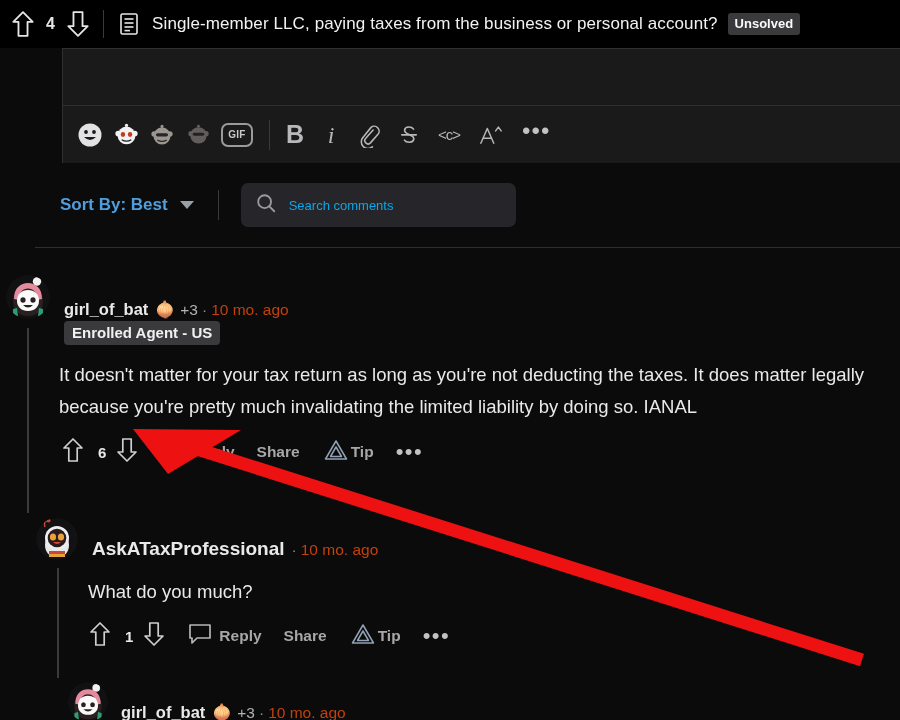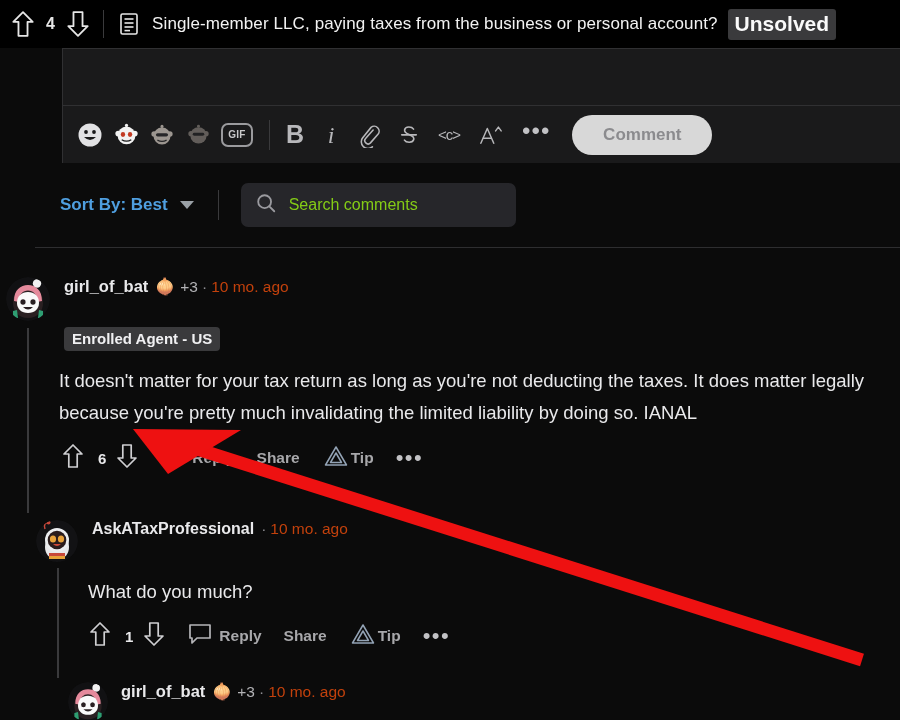--- a/index.html
+++ b/index.html
@@ -23,21 +23,21 @@
   .arrow-ico { width: 26px; height: 28px; display: block; }
   .hdr-score { color: #e6e6e6; font-size: 16px; font-weight: 700; letter-spacing: .2px; }
   .hdr-sep { width: 1px; height: 28px; background: #3a3a3c; margin: 0 14px 0 12px; }
   .hdr-doc { width: 22px; height: 24px; margin-right: 12px; }
   .hdr-title {
     color: #f2f2f2; font-size: 17px; font-weight: 400;
     white-space: nowrap; letter-spacing: .1px;
   }
   .hdr-badge {
     margin-left: 10px; background: #3a3a3c; color: #fafafa;
-    font-size: 21px; font-weight: 700; padding: 3px 7px 4px 7px;
+    font-size: 13px; font-weight: 700; padding: 3px 7px 4px 7px;
     border-radius: 3px; white-space: nowrap;
   }
 
   
   .composer {
     position: absolute; left: 62px; top: 48px; width: 900px; height: 115px;
     background: #1a1a1b;
     border-left: 1px solid #303032;
     border-top: 1px solid #303032;
   }
@@ -91,30 +91,30 @@
   .sort-caret {
     width: 0; height: 0; margin-left: 12px;
     border-left: 7px solid transparent; border-right: 7px solid transparent;
     border-top: 8px solid #9aa0a6;
   }
   .sort-div { width: 1px; height: 30px; background: #3a3a3c; margin: 0 22px 0 24px; }
   .search-box {
     width: 275px; height: 44px; background: #26262a; border-radius: 7px;
     display: flex; align-items: center; padding-left: 14px; gap: 12px;
   }
-  .search-ph { color: #84cc16; font-size: 16px; }
+  .search-ph { color: #0ea5e9; font-size: 13px; }
 
   .divider {
     position: absolute; left: 35px; top: 247px; width: 865px; height: 1px;
     background: #2e2e30;
   }
 
   
   .comment { position: absolute; }
-  .c-head { display: flex; align-items: flex-start; }
+  .c-head { display: flex; align-items: flex-end; }
   .avatar {
     border-radius: 50%; overflow: hidden; flex: none; position: relative;
   }
   .c-user { color: #e9e9eb; font-weight: 700; white-space: nowrap; }
   .c-flairemoji { margin-left: 7px; font-size: 16px; line-height: 1; }
   .c-plus { color: #b3b3b6; margin-left: 5px; }
   .c-dot { color: #8e8e93; margin: 0 4px; }
   .c-time { color: #c2410c; }
   .c-tag {
     display: inline-block; background: #3a3a3c; color: #f0f0f2;
@@ -228,21 +228,20 @@
         <span class="fmt-btn fmt-code">&lt;c&gt;</span>
         <span class="fmt-btn fmt-sup">
           <svg viewBox="0 0 26 26" width="24" height="26" fill="none" stroke="#b8b8bb" stroke-width="1.6" stroke-linecap="round" stroke-linejoin="round">
             <path d="M2 22 L9 6 L16 22"></path>
             <line x1="4.6" y1="16.6" x2="13.4" y2="16.6"></line>
             <path d="M18 8.5 L21 4.5 L24 8.5"></path>
           </svg>
         </span>
         <span class="fmt-btn fmt-dots">•••</span>
       </div>
-      <span class="comment-btn">Comment</span>
     </div>
   </div>
 
   <div class="sortbar">
     <span class="sort-label">Sort By: Best</span>
     <span class="sort-caret"></span>
     <span class="sort-div"></span>
     <div class="search-box">
       <span>
         <svg viewBox="0 0 24 24" width="22" height="22" fill="none" stroke="#9a9a9f" stroke-width="2" stroke-linecap="round">
@@ -273,21 +272,21 @@
         </svg>
       </span>
       <span style="margin-left:14px; display:flex; align-items:baseline; font-size:16px;">
         <span class="c-user" style="font-size:16.5px;">girl_of_bat</span>
         <span class="c-flairemoji">🧅</span>
         <span class="c-plus" style="font-size:15.5px;">+3</span>
         <span class="c-dot" style="font-size:15.5px;">·</span>
         <span class="c-time" style="font-size:15.5px;">10 mo. ago</span>
       </span>
     </div>
-    <div style="margin-left:58px; margin-top:8px;">
+    <div style="margin-left:58px; margin-top:2px;">
       <span class="c-tag">Enrolled Agent - US</span>
     </div>
     <div class="c-body" style="margin-left:53px; margin-top:14px; width:830px;">It doesn't matter for your tax return as long as you're not deducting the taxes. It does matter legally because you're pretty much invalidating the limited liability by doing so. IANAL</div>
     <div class="actions" style="margin-left:55px; margin-top:14px; gap:0;">
       <span style="width:28px;">
         <svg viewBox="0 0 24 26" width="24" height="26" fill="none" stroke="#cfcfd2" stroke-width="1.7" stroke-linejoin="round">
           <path d="M12 2 L21 11 L16.2 11 L16.2 24 L7.8 24 L7.8 11 L3 11 Z"></path>
         </svg>
       </span>
       <span class="act-score" style="margin:0 9px;">6</span>
@@ -327,21 +326,21 @@
           <circle cx="21" cy="20" r="12" fill="#eceef0"></circle>
           <circle cx="21" cy="20" r="9.3" fill="#2a1c1c"></circle>
           <ellipse cx="17" cy="19" rx="3.1" ry="3.6" fill="#e8a23a"></ellipse>
           <ellipse cx="25" cy="19" rx="3.1" ry="3.6" fill="#e8a23a"></ellipse>
           <path d="M17 24 Q21 28 25 24 Z" fill="#d04a3a"></path>
           <rect x="13" y="33" width="16" height="3" fill="#c8483a"></rect>
           <rect x="13" y="36" width="16" height="3" fill="#e8a23a"></rect>
         </svg>
       </span>
       <span style="margin-left:14px; display:flex; align-items:baseline;">
-        <span class="c-user" style="font-size:16px;">AskATaxProfessional</span>
+        <span class="c-user" style="font-size:19px;">AskATaxProfessional</span>
         <span class="c-dot" style="font-size:15.5px; margin-left:7px;">·</span>
         <span class="c-time" style="font-size:15.5px;">10 mo. ago</span>
       </span>
     </div>
     <div class="c-body" style="margin-left:52px; margin-top:16px; width:790px;">What do you much?</div>
     <div class="actions" style="margin-left:52px; margin-top:13px;">
       <span style="width:28px;">
         <svg viewBox="0 0 24 26" width="24" height="26" fill="none" stroke="#cfcfd2" stroke-width="1.7" stroke-linejoin="round">
           <path d="M12 2 L21 11 L16.2 11 L16.2 24 L7.8 24 L7.8 11 L3 11 Z"></path>
         </svg>

